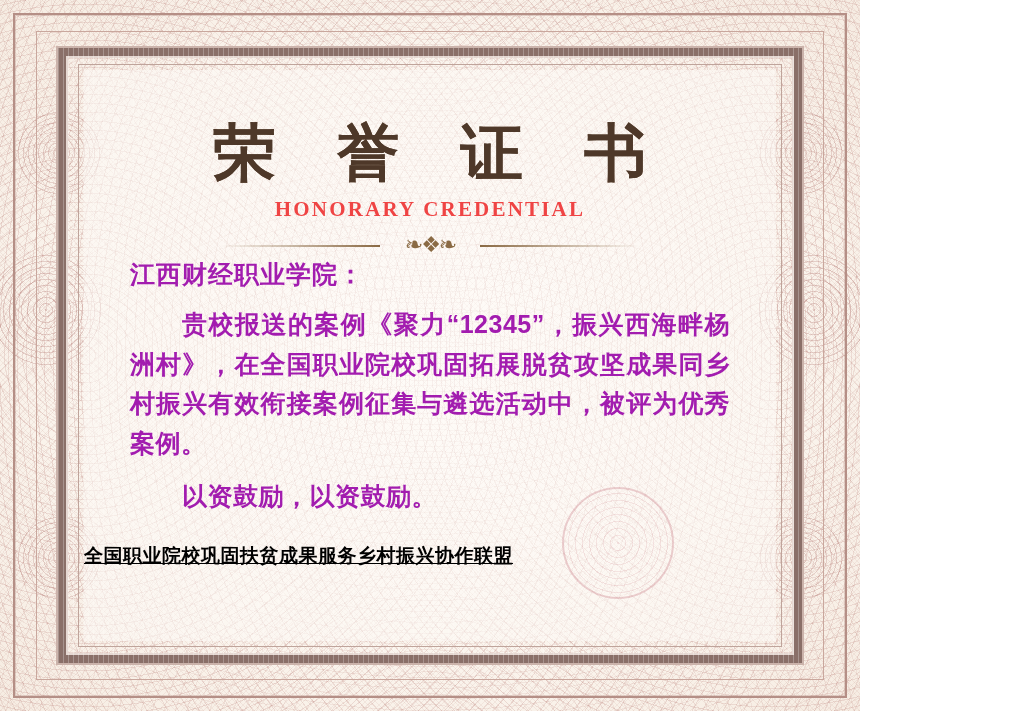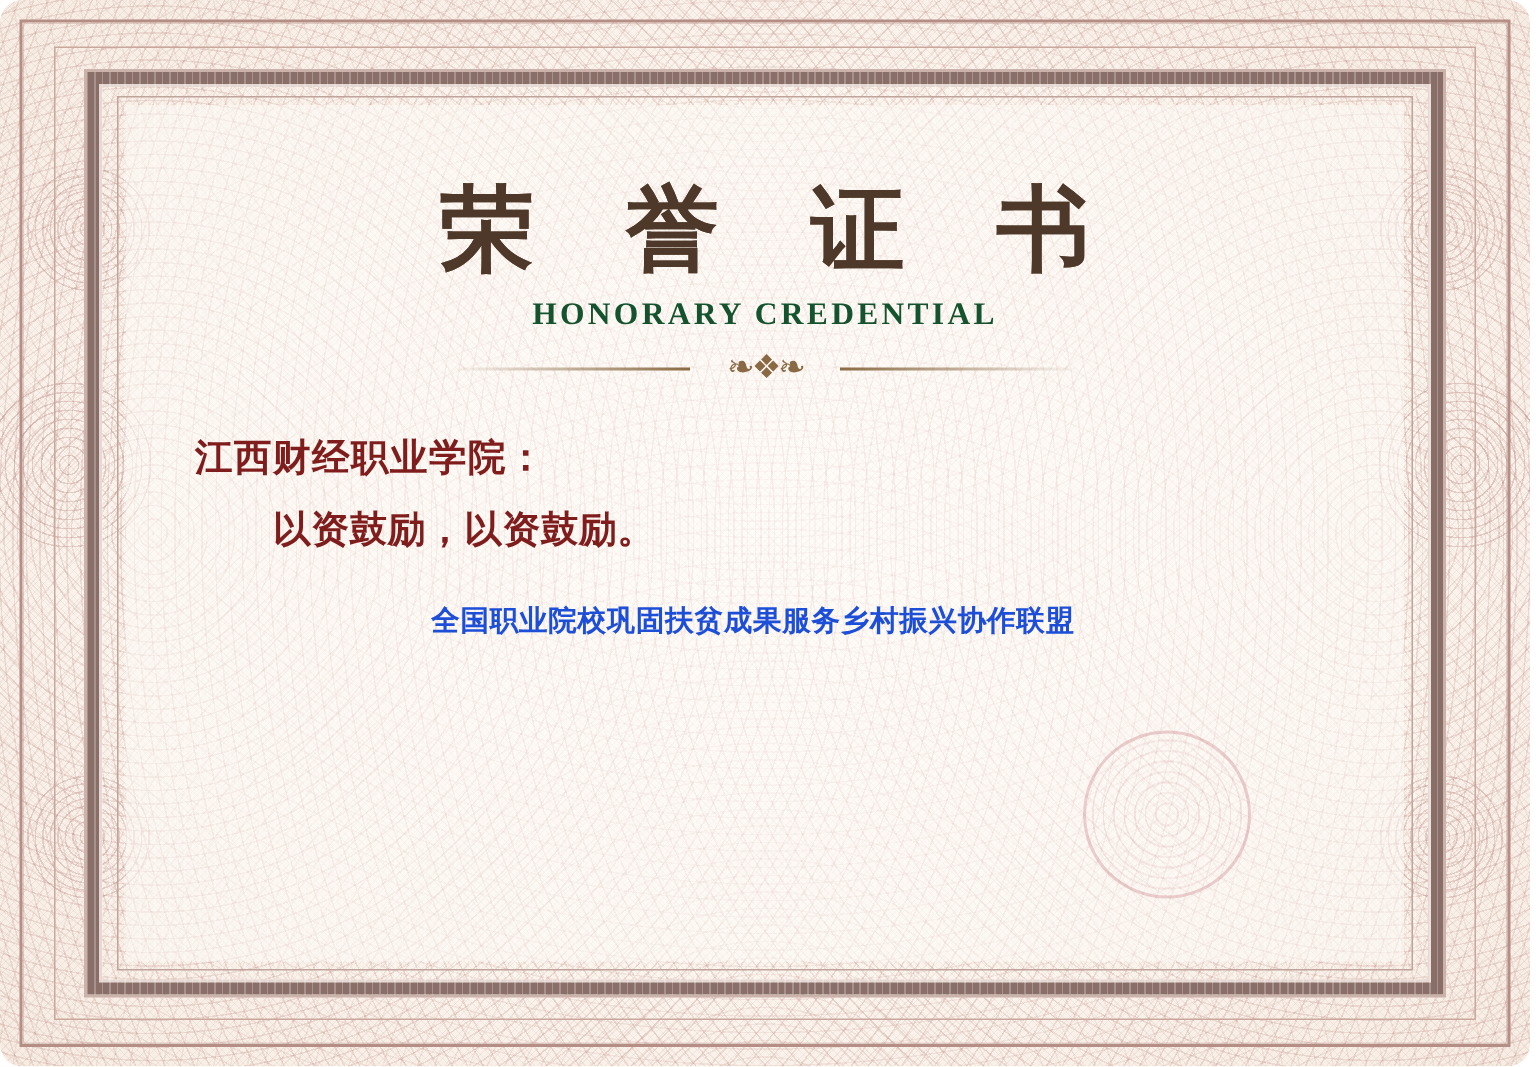--- a/index.html
+++ b/index.html
@@ -5,25 +5,24 @@
   html, body {
     margin: 0;
     padding: 0;
     background: #ffffff;
   }
   body {
     font-family: "Liberation Serif", serif;
   }
   .certificate {
     position: relative;
-    width: 1020px;
+    width: 860px;
     height: 711px;
     overflow: hidden;
     background: #fdf9f4;
-    border-radius: 15px;
   }
 
   
   .bg-base {
     position: absolute;
     inset: 0;
     background:
       radial-gradient(ellipse at 50% 50%, #fffdfa 0%, #fbf5ee 55%, #f6ece2 100%);
   }
   .bg-weave {
@@ -128,21 +127,21 @@
     background-clip: text;
     color: #4e3829;
     line-height: 1.12;
   }
   .title-en {
     margin-top: 10px;
     font-family: "Liberation Serif", serif;
     font-size: 21px;
     letter-spacing: 2.2px;
     font-weight: 700;
-    color: #14532d;
+    color: #ef4444;
   }
   .divider {
     margin: 12px auto 0;
     width: 420px;
     height: 24px;
     position: relative;
   }
   .divider .line {
     position: absolute;
     top: 11px;
@@ -160,46 +159,46 @@
     left: 50%;
     top: 0;
     transform: translateX(-50%);
     color: #8a6a44;
     font-size: 22px;
     line-height: 22px;
     letter-spacing: -2px;
   }
 
   .body-block {
-    margin-top: 30px;
     padding: 0 46px 0 46px;
-    color: #7f1d1d;
-    font-family: Liberation Mono, monospace;
+    color: #a21caf;
+    font-family: Liberation Sans, sans-serif;
   }
   .salutation {
     font-size: 25px;
     font-weight: 700;
     letter-spacing: 1px;
   }
   .para {
     margin-top: 14px;
     font-size: 25px;
     font-weight: 700;
     line-height: 1.58;
     text-align: justify;
     letter-spacing: 0.5px;
   }
   .para.indent { text-indent: 52px; }
 
   .signature {
     margin-top: 26px;
     padding-right: 16px;
-    text-align: center;
+    text-align: left;
     font-family: "DejaVu Serif", "Liberation Serif", serif;
-    color: #1d4ed8;
+    color: #000000;
+    text-decoration: underline;
   }
   .sig-org {
     font-size: 19px;
     font-weight: 700;
     letter-spacing: 0.5px;
   }
   .sig-date {
     margin-top: 10px;
     font-size: 19px;
     font-weight: 700;
@@ -251,20 +250,21 @@
       <div class="title-en">HONORARY  CREDENTIAL</div>
       <div class="divider">
         <span class="line left"></span>
         <span class="knot">❧❖❧</span>
         <span class="line right"></span>
       </div>
     </div>
 
     <div class="body-block">
       <div class="salutation">江西财经职业学院：</div>
+      <div class="para indent">贵校报送的案例《聚力“12345”，振兴西海畔杨洲村》，在全国职业院校巩固拓展脱贫攻坚成果同乡村振兴有效衔接案例征集与遴选活动中，被评为优秀案例。</div>
       <div class="para indent">以资鼓励，以资鼓励。</div>
     </div>
 
     <div class="signature">
       <div class="sig-org">全国职业院校巩固扶贫成果服务乡村振兴协作联盟</div>
     </div>
 
   </div>
 
   <div class="seal"></div>

